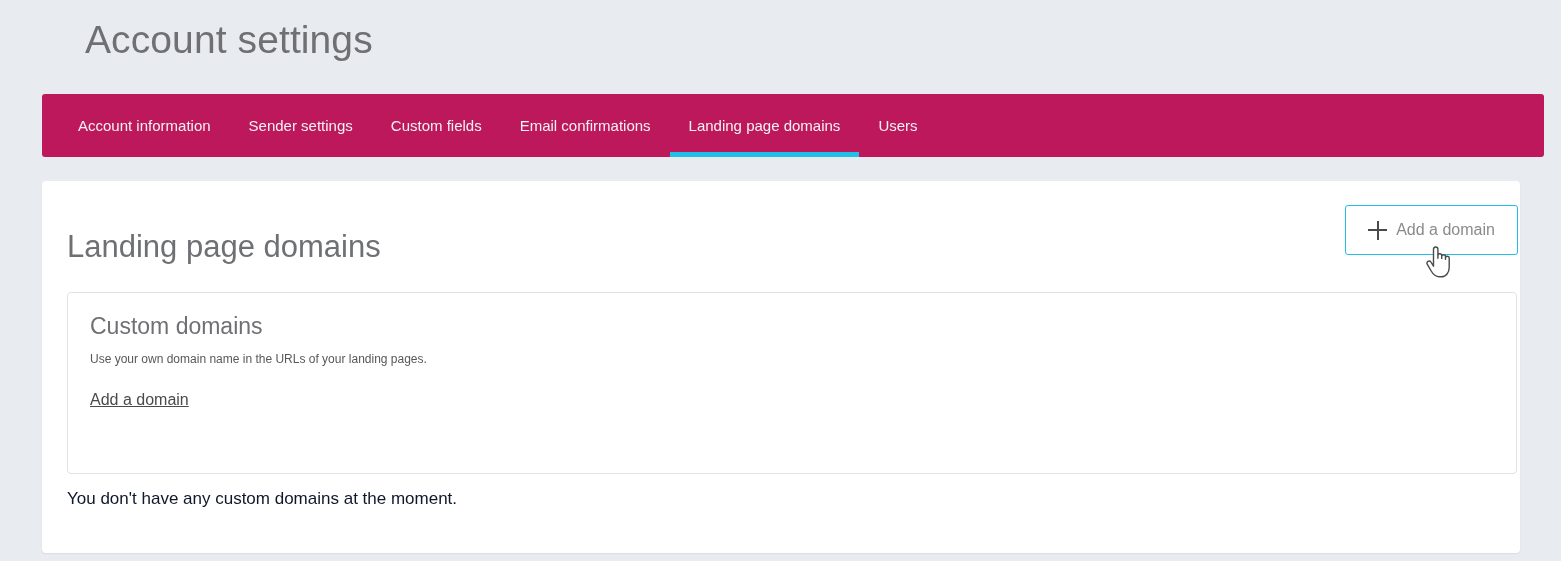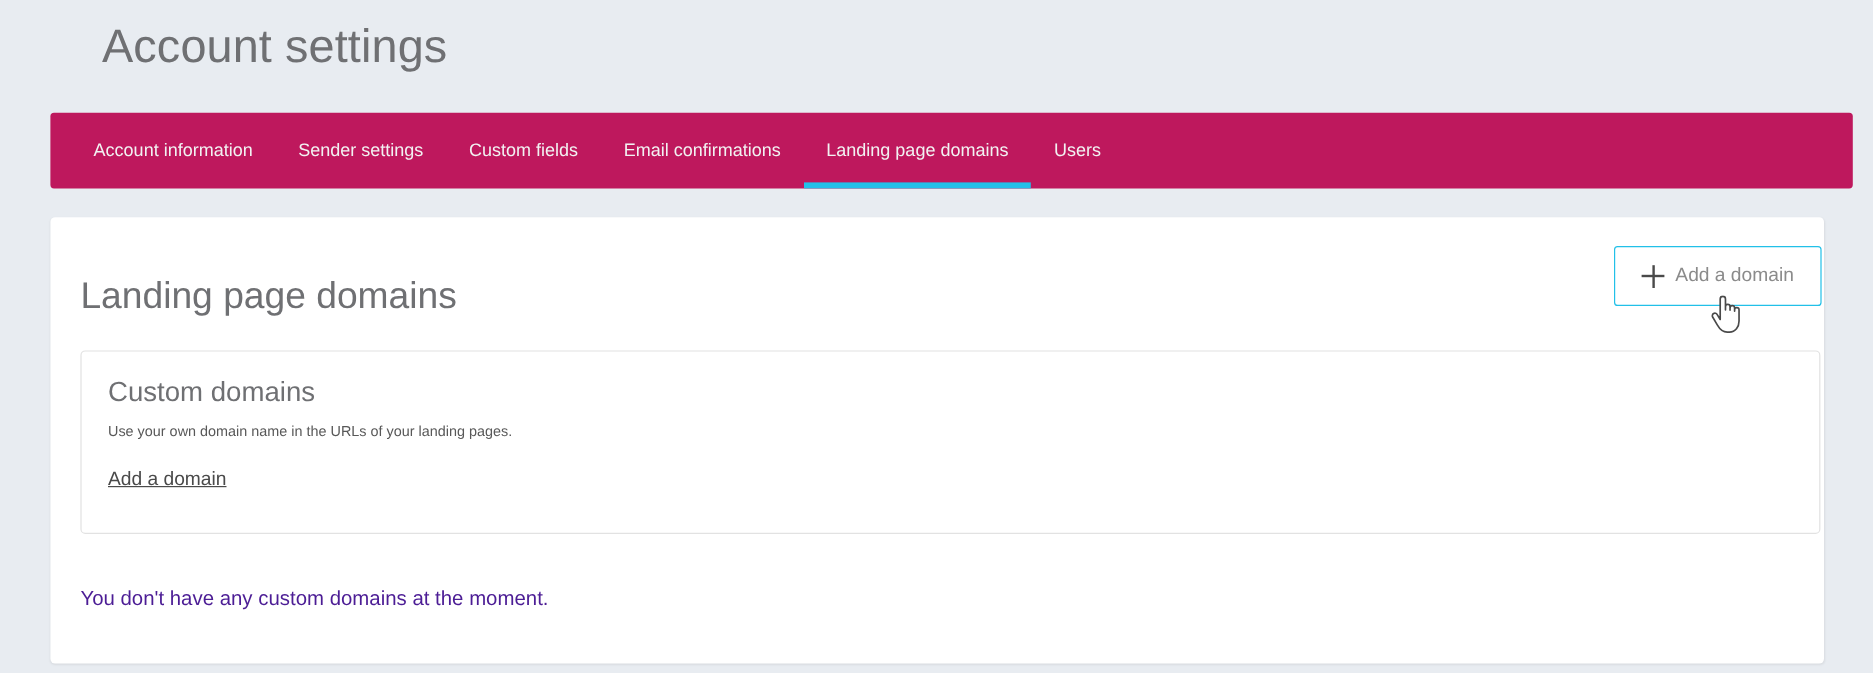--- a/index.html
+++ b/index.html
@@ -145,21 +145,21 @@
     height: 32px;
     pointer-events: none;
   }
 
   
   .inner-box {
     position: absolute;
     left: 25px;
     top: 111px;
     width: 1450px;
-    height: 153px;
+    height: 182px;
     border: 1px solid #e2e2e2;
     border-radius: 4px;
     box-sizing: border-box;
     background: #fff;
   }
   .inner-title {
     position: absolute;
     left: 22px;
     top: 18px;
     font-size: 23px;
@@ -188,21 +188,21 @@
     cursor: pointer;
     white-space: nowrap;
   }
 
   
   .status-msg {
     position: absolute;
     left: 25px;
     top: 306px;
     font-size: 17px;
-    color: #4c1d95;
+    color: #0f172a;
     line-height: 24px;
     white-space: nowrap;
   }
 </style>
 </head>
 <body>
 
 <div class="page-title">Account settings</div>
 
 <div class="navbar">

